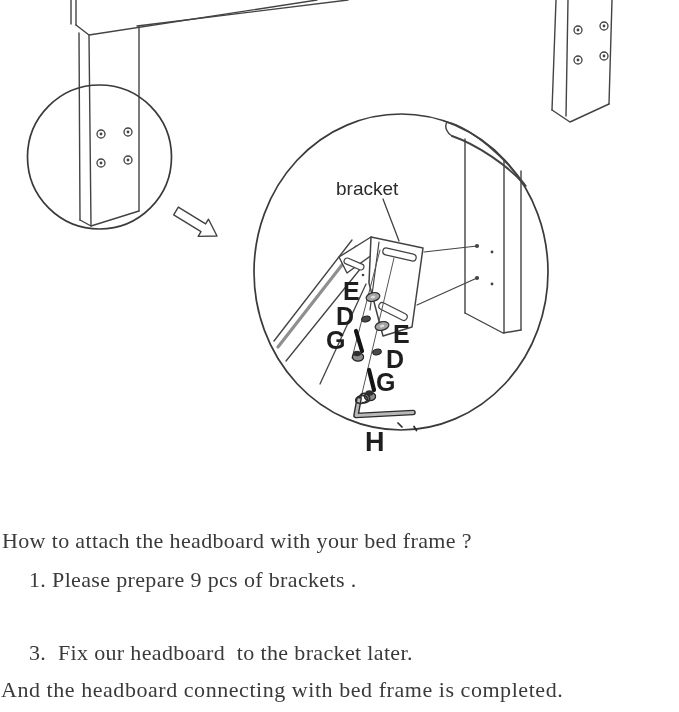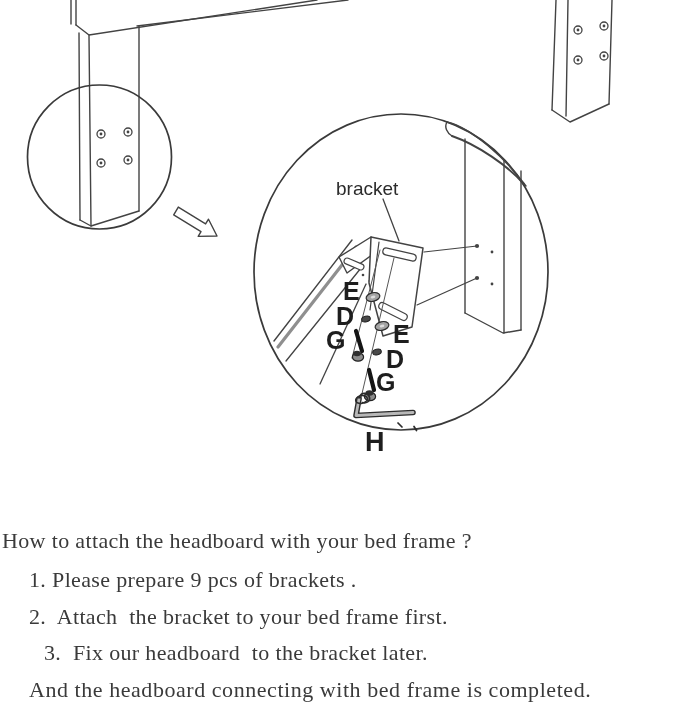--- a/index.html
+++ b/index.html
@@ -150,16 +150,15 @@
   <div class="lbl part-lbl" style="left:343px;top:279px;">E</div>
   <div class="lbl part-lbl" style="left:336px;top:304px;">D</div>
   <div class="lbl part-lbl" style="left:326px;top:328px;">G</div>
   <div class="lbl part-lbl" style="left:393px;top:322px;">E</div>
   <div class="lbl part-lbl" style="left:386px;top:347px;">D</div>
   <div class="lbl part-lbl" style="left:376px;top:370px;">G</div>
   <div class="lbl h-lbl" style="left:365px;top:429px;">H</div>
 
   <div class="txt" style="left:2px;top:530px;">How to attach the headboard with your bed frame ?</div>
   <div class="txt" style="left:29px;top:569px;">1. Please prepare 9 pcs of brackets .</div>
-  <div class="txt" style="left:29px;top:606px;">2.  Attach  the bracket to your bed frame first.</div>
-  <div class="txt" style="left:44px;top:642px;text-align:right;">3.  Fix our headboard  to the bracket later.</div>
-  <div class="txt" style="left:1px;top:679px;letter-spacing:0.55px;margin-left:28px;">And the headboard connecting with bed frame is completed.</div>
+  <div class="txt" style="left:29px;top:642px;text-align:right;">3.  Fix our headboard  to the bracket later.</div>
+  <div class="txt" style="left:1px;top:679px;letter-spacing:0.55px;">And the headboard connecting with bed frame is completed.</div>
 </div>
 
 </body></html>

